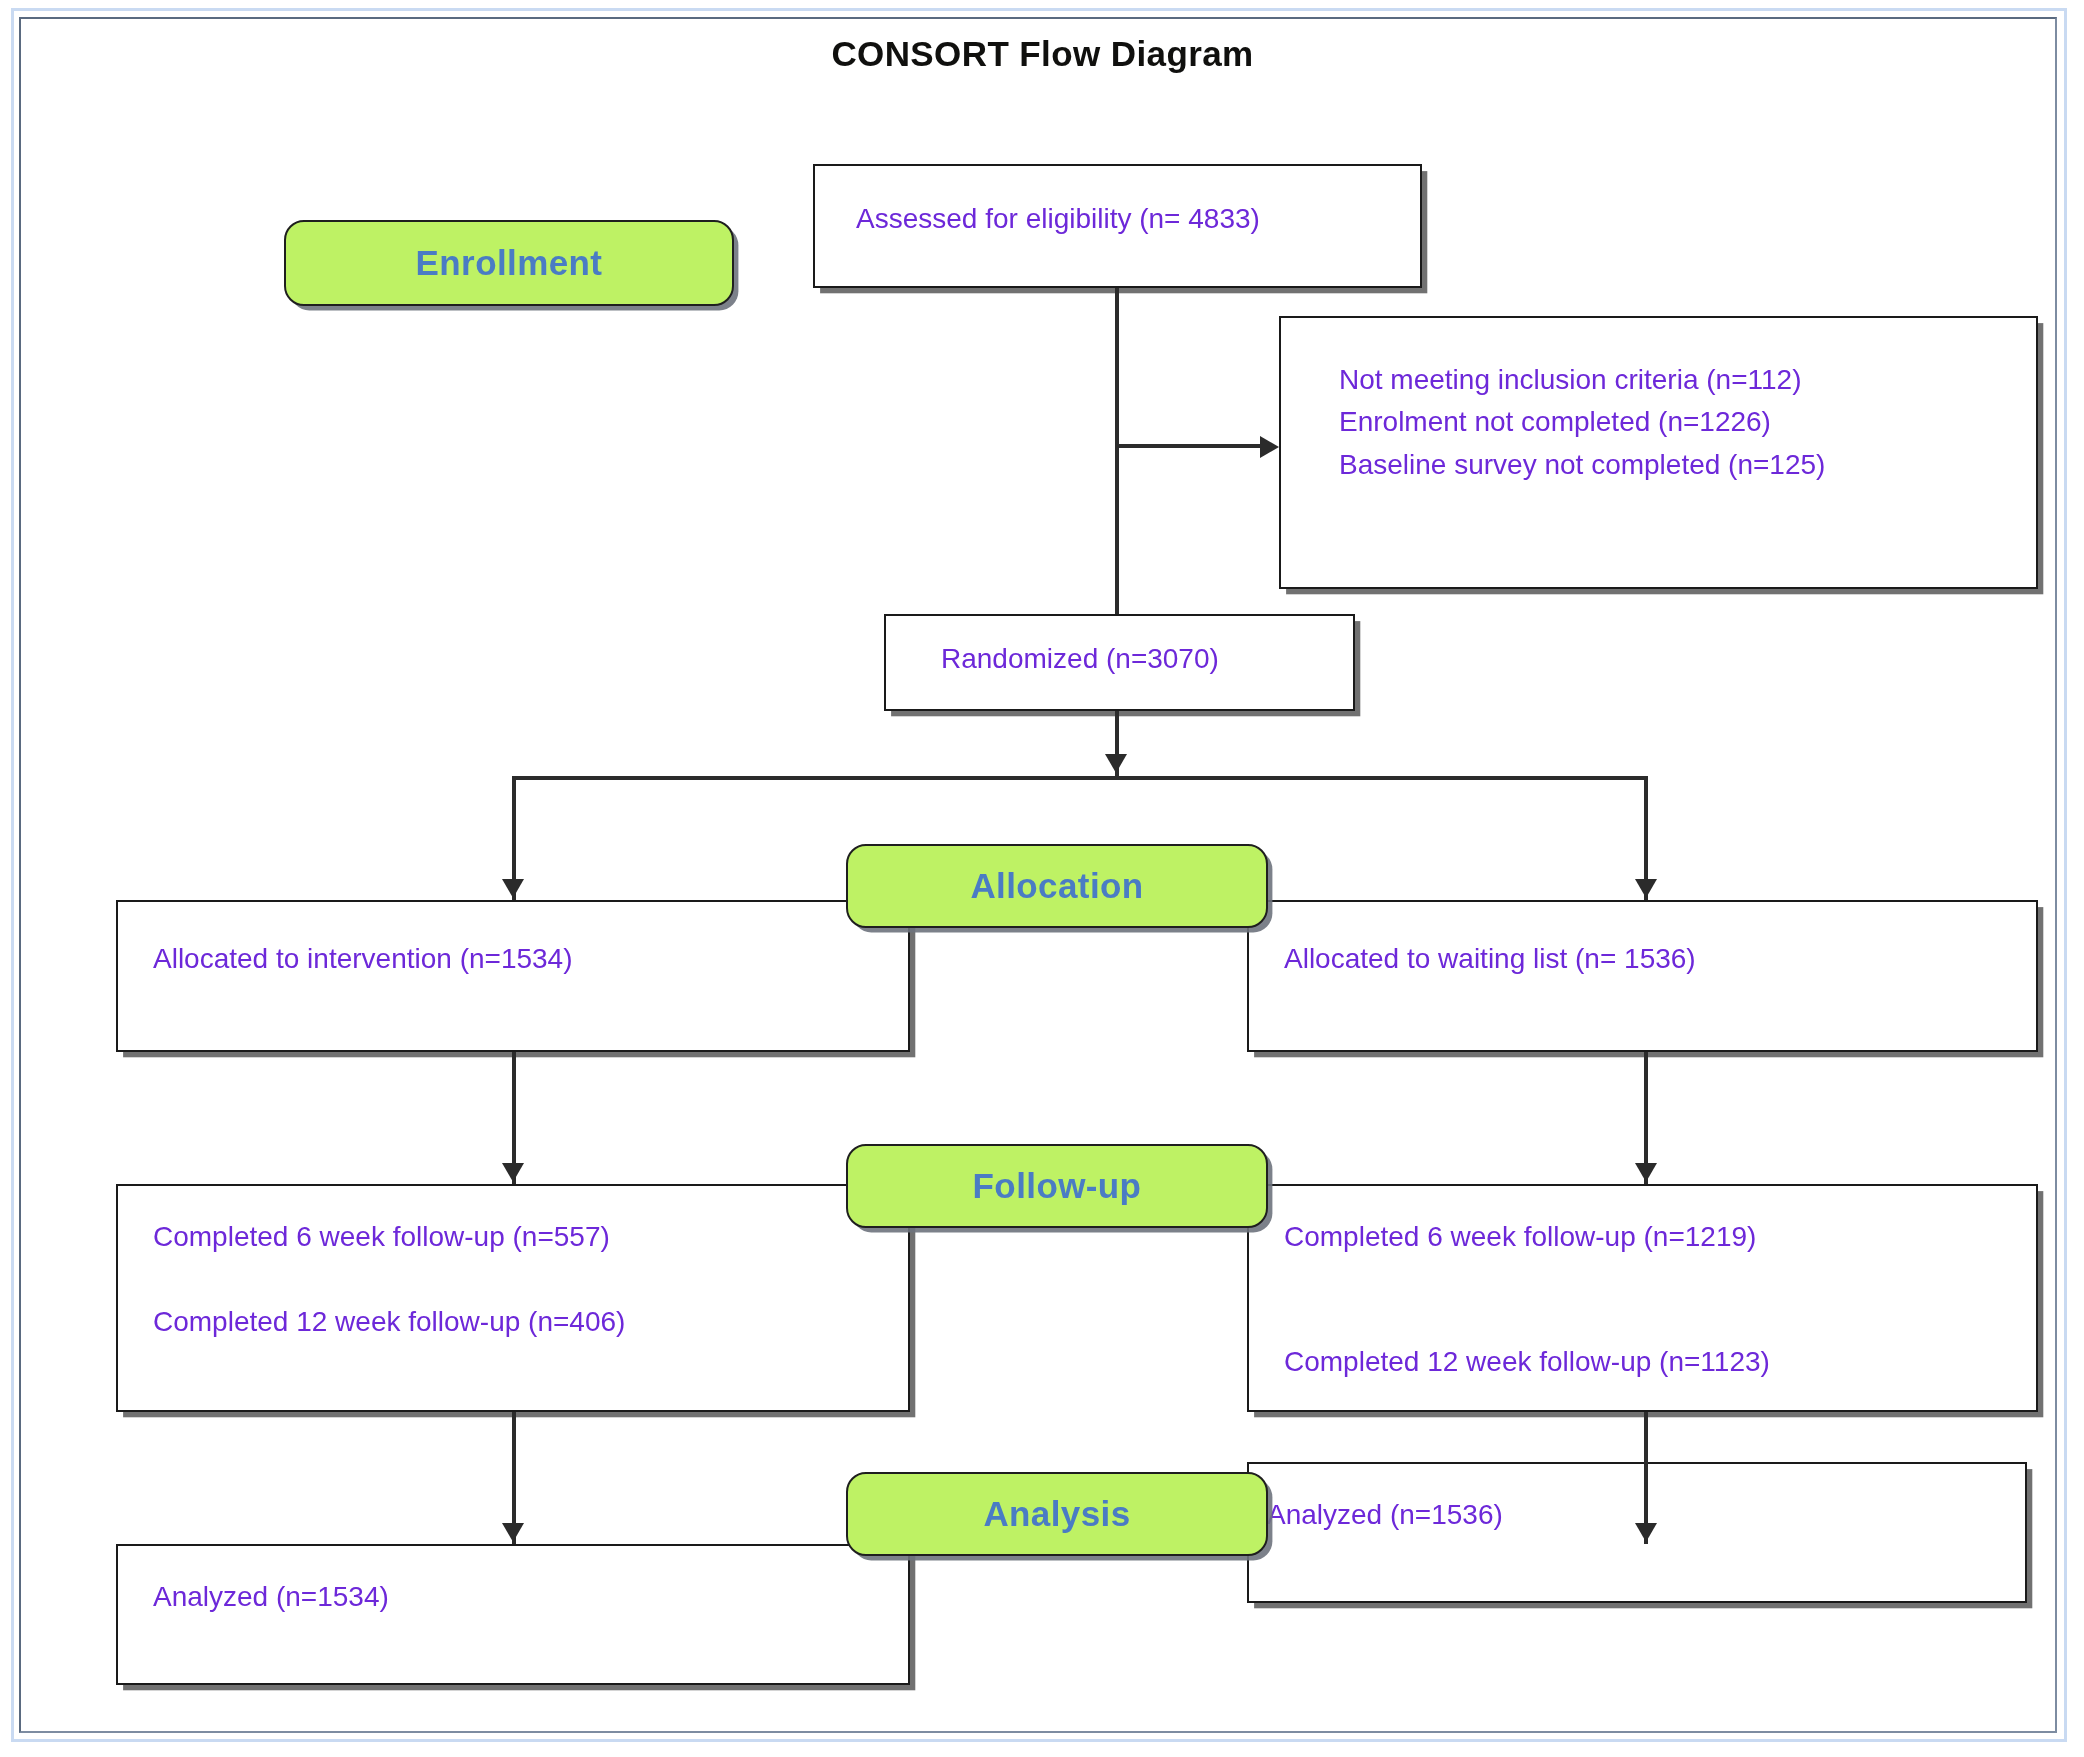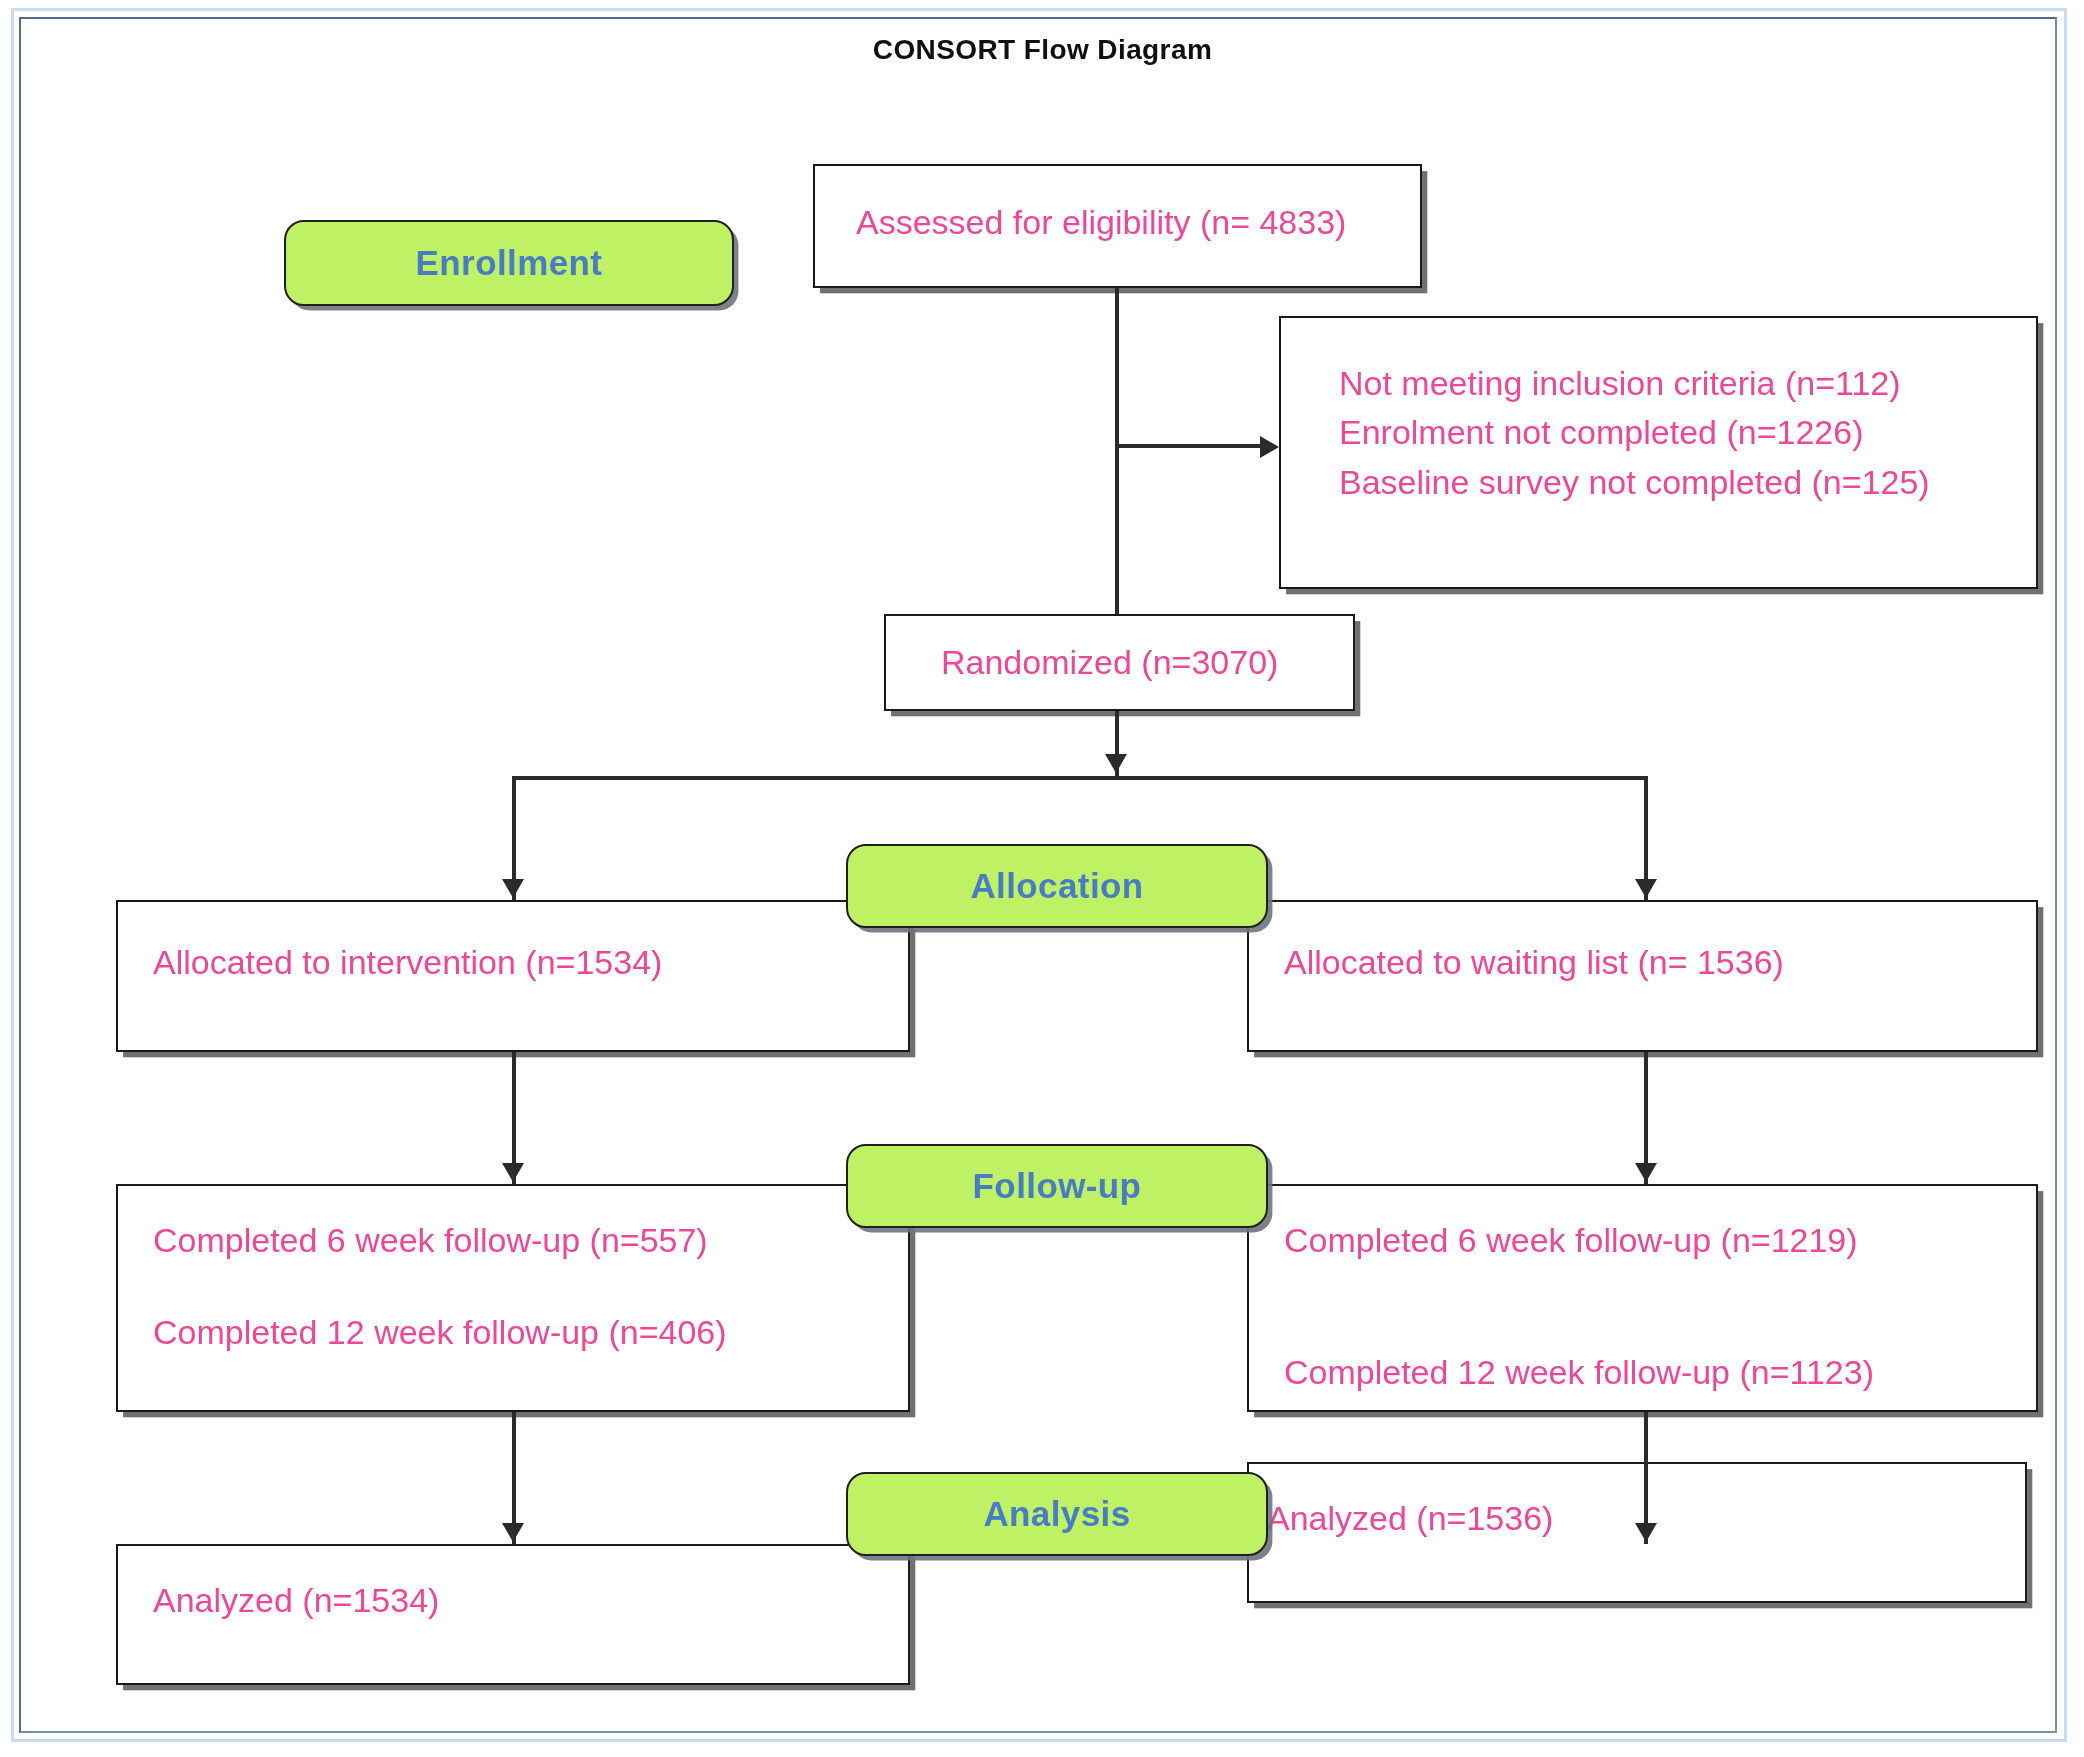--- a/index.html
+++ b/index.html
@@ -41,37 +41,37 @@
     background: #ffffff;
   }
 
   
   #title {
     position: absolute;
     left: 0;
     top: 34px;
     width: 2085px;
     text-align: center;
-    font-size: 28px;
+    font-size: 35px;
     font-weight: bold;
     color: #10100e;
     letter-spacing: 0.4px;
   }
 
   
   .node {
     position: absolute;
     box-sizing: border-box;
     background: #ffffff;
     border: 2.6px solid #1a1a1a;
     box-shadow: 6.2px 6.2px 0 -0.9px rgba(105,105,105,0.95);
   }
   .node .line {
-    font-size: 34px;
-    color: #ec4899;
+    font-size: 28px;
+    color: #6d28d9;
     white-space: nowrap;
     line-height: 1.12;
   }
 
   
   .badge {
     position: absolute;
     box-sizing: border-box;
     background: #bef264;
     border: 2.6px solid #1f1f1f;

